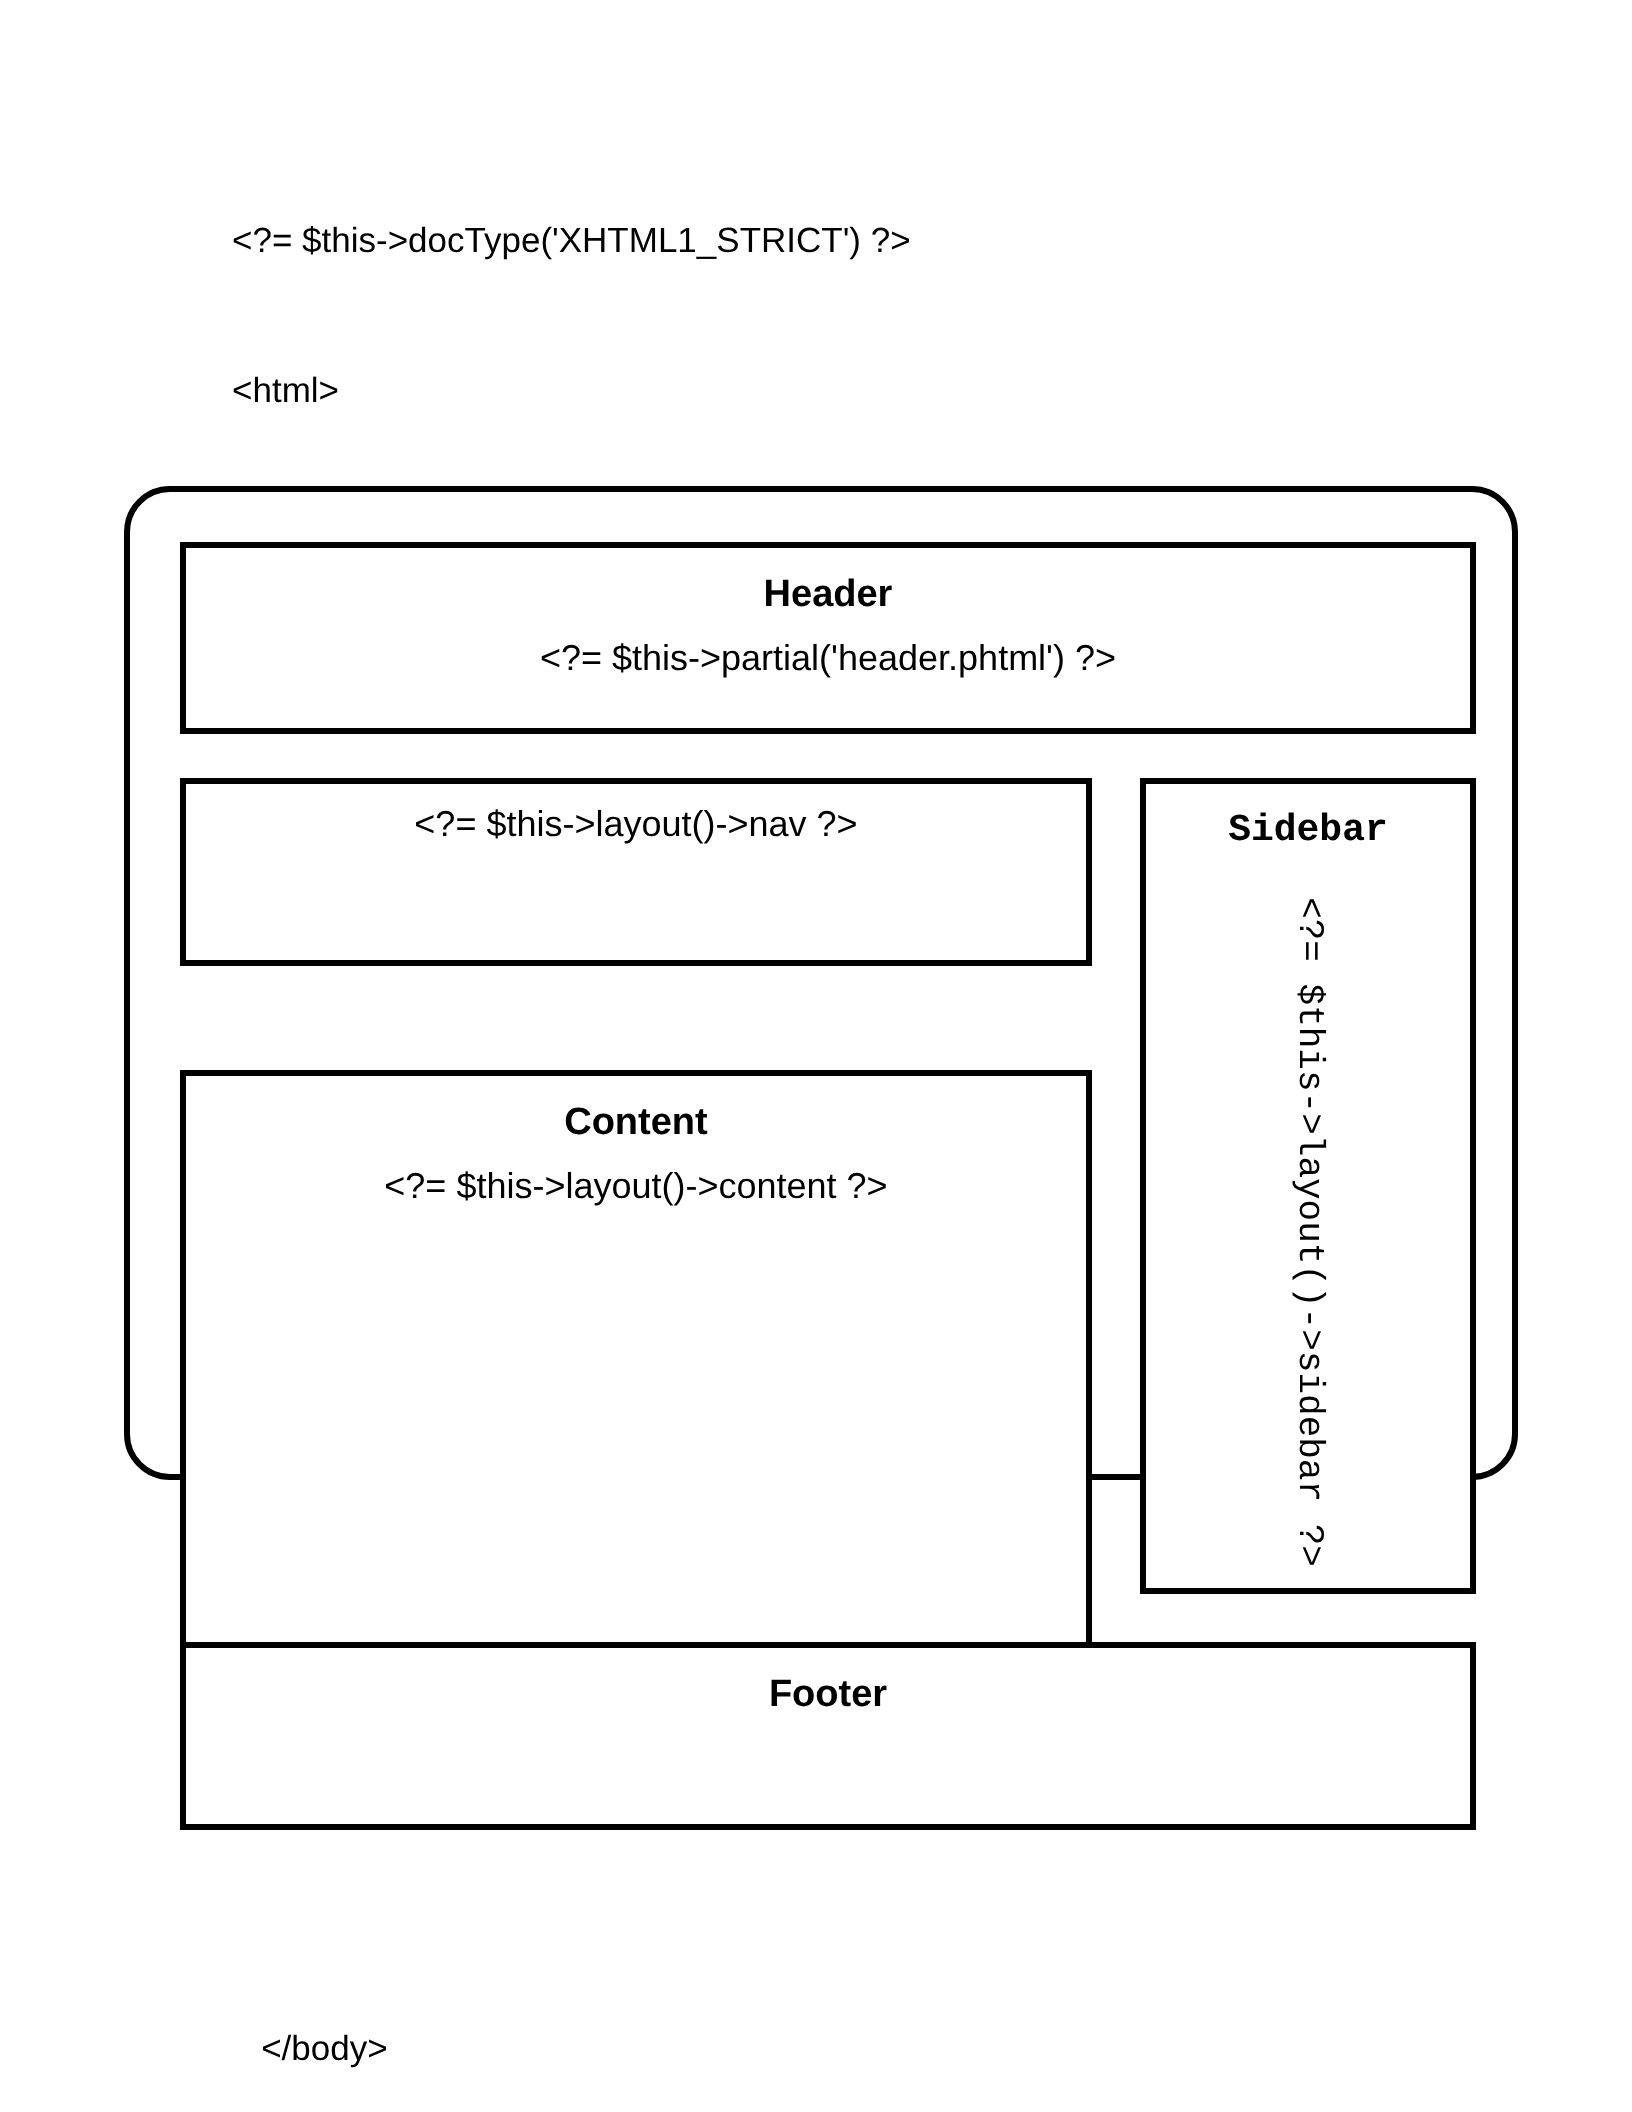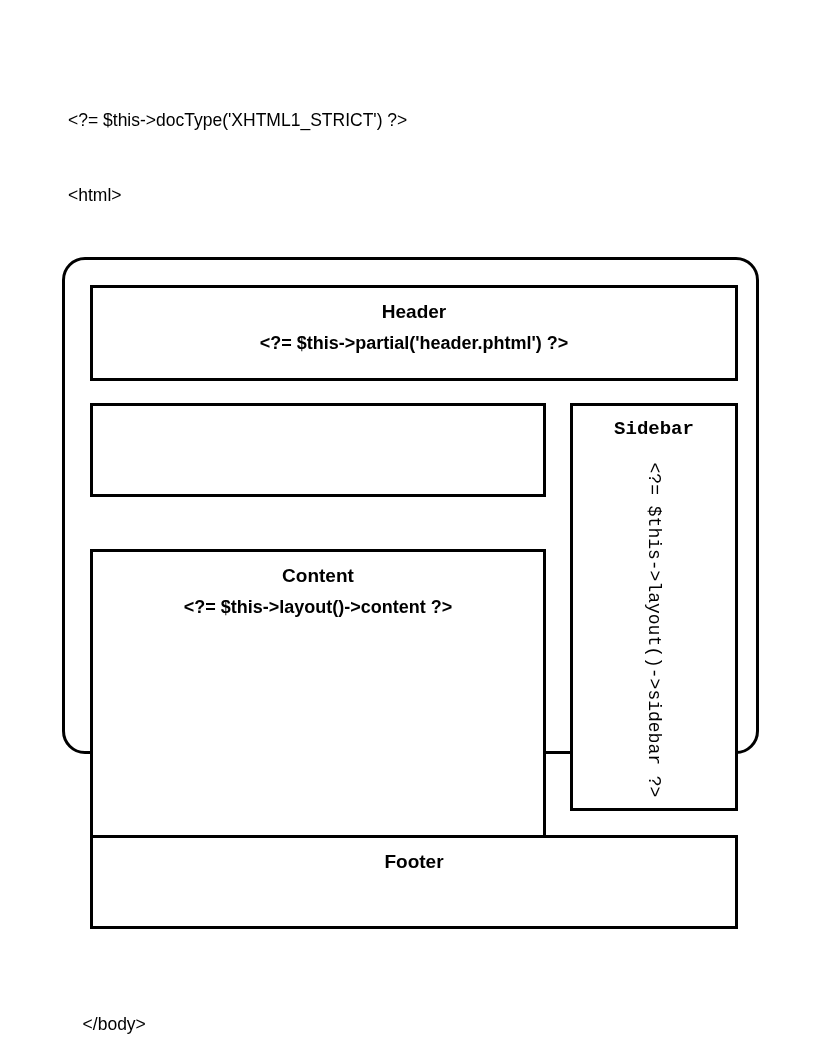--- a/index.html
+++ b/index.html
@@ -20,33 +20,33 @@
   .code-block {
     position: absolute;
     left: 68px;
     font-size: 17.5px;
     line-height: 25px;
     white-space: pre;
     color: #000000;
   }
   #code-top  { top: 58px; }
   #code-bottom { top: 962px; }
-  .code-line { white-space: pre; }
+  .code-line { white-space: pre; margin-left: 48px; }
 
   
   .box {
     position: absolute;
     border: 3px solid #000000;
     box-sizing: border-box;
     background: #ffffff;
   }
 
   #outer-box {
     left: 62px;
-    top: 257px;
+    top: 243px;
     width: 697px;
     height: 497px;
     border-radius: 23px;
   }
 
   #header-box {
     left: 25px;   
     top: 25px;
     width: 648px;
     height: 96px;
@@ -89,21 +89,20 @@
     font-size: 19px;
     line-height: 22px;
     margin-top: 13px;
   }
   .box-code {
     text-align: center;
     font-size: 18px;
     line-height: 22px;
     margin-top: 9px;
     white-space: pre;
-    font-weight: bold;
   }
 
   
   #sidebar-box .box-title {
     margin-top: 12px;
     font-size: 19px;
   }
   .rot-wrap {
     position: absolute;
     left: 0;
@@ -138,20 +137,21 @@
 </div>
 
 <div class="box" id="outer-box">
 
   <div class="box" id="header-box">
     <div class="box-title">Header</div>
     <div class="box-code">&lt;?= $this-&gt;partial('header.phtml') ?&gt;</div>
   </div>
 
   <div class="box" id="nav-box">
+    <div class="box-code">&lt;?= $this-&gt;layout()-&gt;nav ?&gt;</div>
   </div>
 
   <div class="box" id="content-box">
     <div class="box-title">Content</div>
     <div class="box-code">&lt;?= $this-&gt;layout()-&gt;content ?&gt;</div>
   </div>
 
   <div class="box" id="sidebar-box">
     <div class="box-title">Sidebar</div>
     <div class="rot-wrap">

